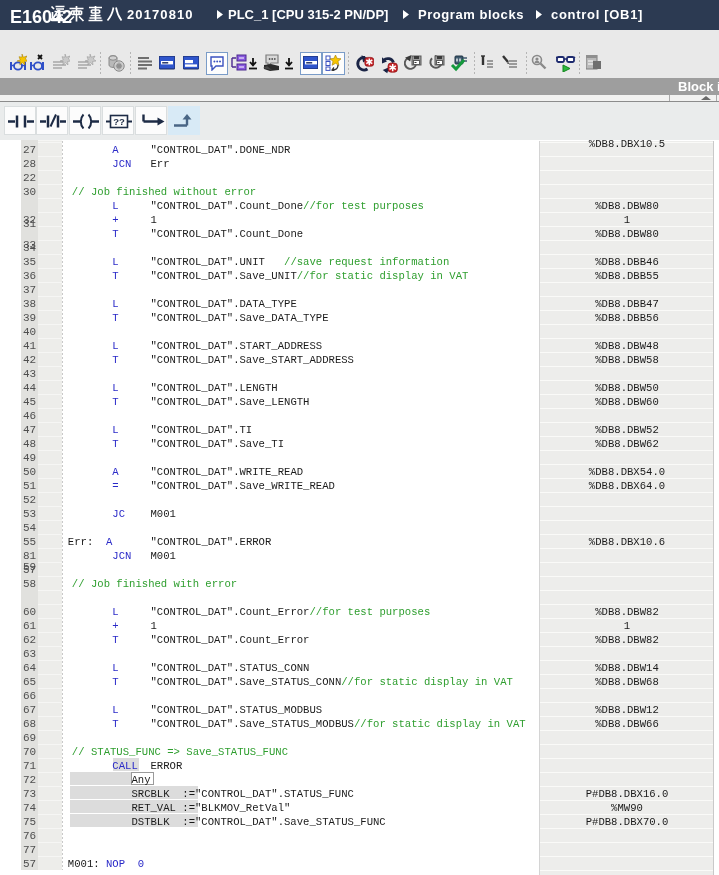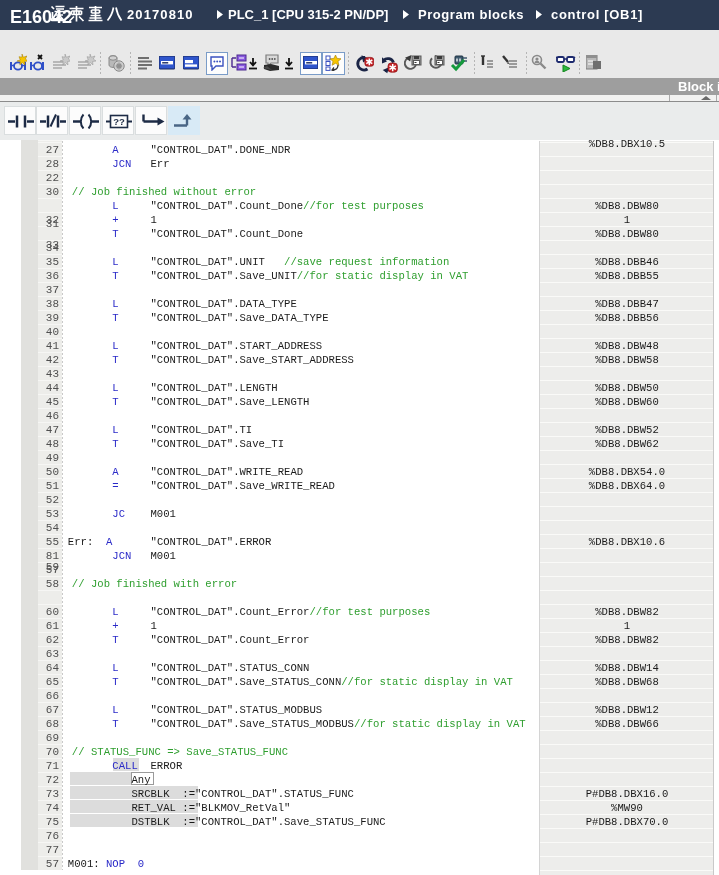--- a/index.html
+++ b/index.html
@@ -29,21 +29,21 @@
 #codebg{position:absolute;left:0;top:140px;width:719px;height:735px;background:#fff}
 #gut{position:absolute;left:21px;top:140px;width:17px;height:730px;background:#e1e1de}
 #numcol{position:absolute;left:38px;top:140px;width:24px;height:730px;background:#f1f1ef;
   background-image:repeating-linear-gradient(#f6f6f4 0 1px,#edEDea 1px 14px);background-position:0 2px}
 #dotl{position:absolute;left:62px;top:141px;width:1px;height:729px;background-image:linear-gradient(#c9c9c9 50%,transparent 50%);background-size:1px 4px}
 #adcol{position:absolute;left:540px;top:141px;width:173px;height:734px;background:#ededeb;
   background-image:repeating-linear-gradient(#fafaf8 0 1px,#ededeb 1px 14px);background-position:0 1px}
 #vline{position:absolute;left:539px;top:141px;width:1px;height:734px;background:#d4d4d4}
 #rstrip{position:absolute;left:713px;top:141px;width:6px;height:734px;background:#fff;border-left:1px solid #c9c9c9;box-sizing:border-box}
 #botwhite{position:absolute;left:0;top:870px;width:62px;height:5px;background:#fff}
-.ln{left:0;width:59px;text-align:right;font:11px/14px "Liberation Mono",monospace;color:#4f4f4f}
+.ln{left:0;width:59px;text-align:center;font:11px/14px "Liberation Mono",monospace;color:#4f4f4f}
 .cl{left:61.5px;font:10.6px/14px "Liberation Mono",monospace;color:#1a1a1a;white-space:pre}
 .cl i{font-style:normal}
 .cl i.k{color:#1a1a1a}
 .cl i.b{color:#2a2ac8}
 .cl i.g{color:#2e9e2e}
 .ad{left:540px;width:174px;text-align:center;font:10.6px/14px "Liberation Mono",monospace;color:#1a1a1a;white-space:pre}
 .hl{height:13px;background:#dcdcdc}
 .anybox{width:23px;height:13px;background:#fff;border:1px solid #9a9a9a;box-sizing:border-box}
 </style></head>
 <body>

